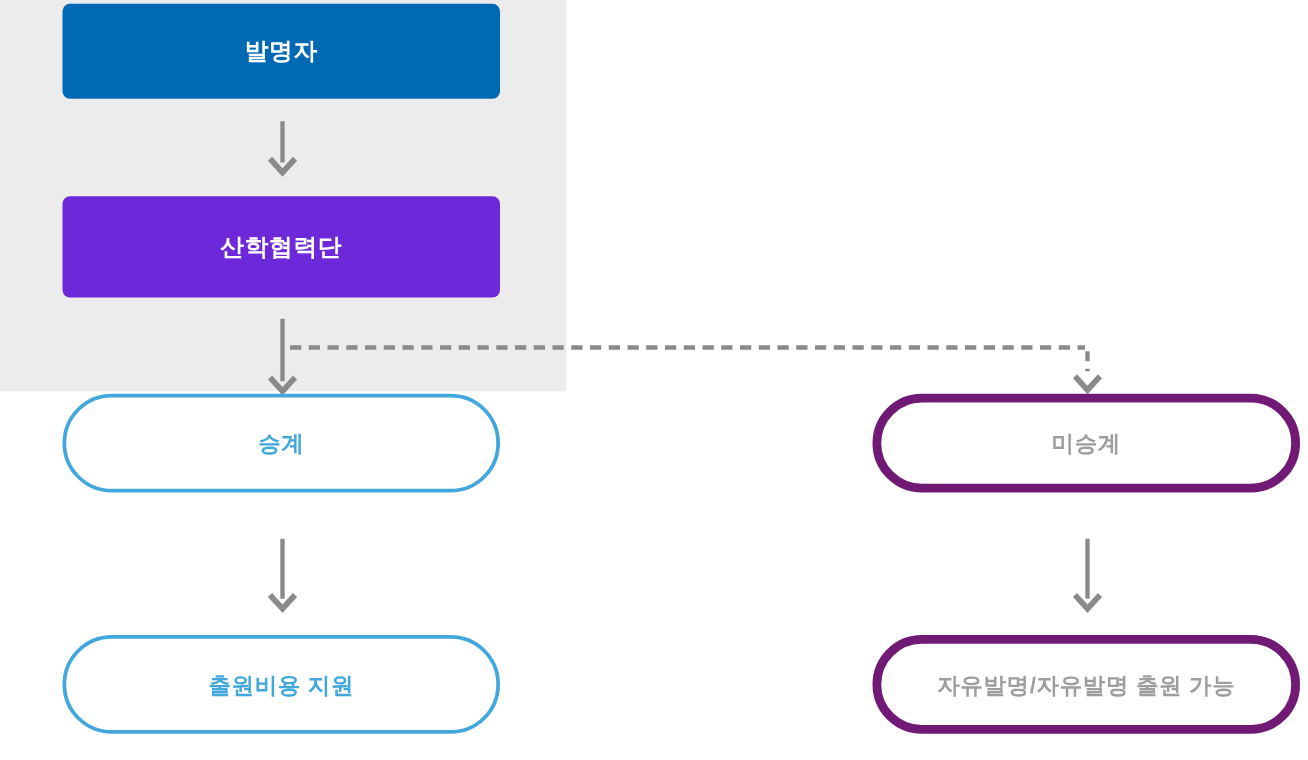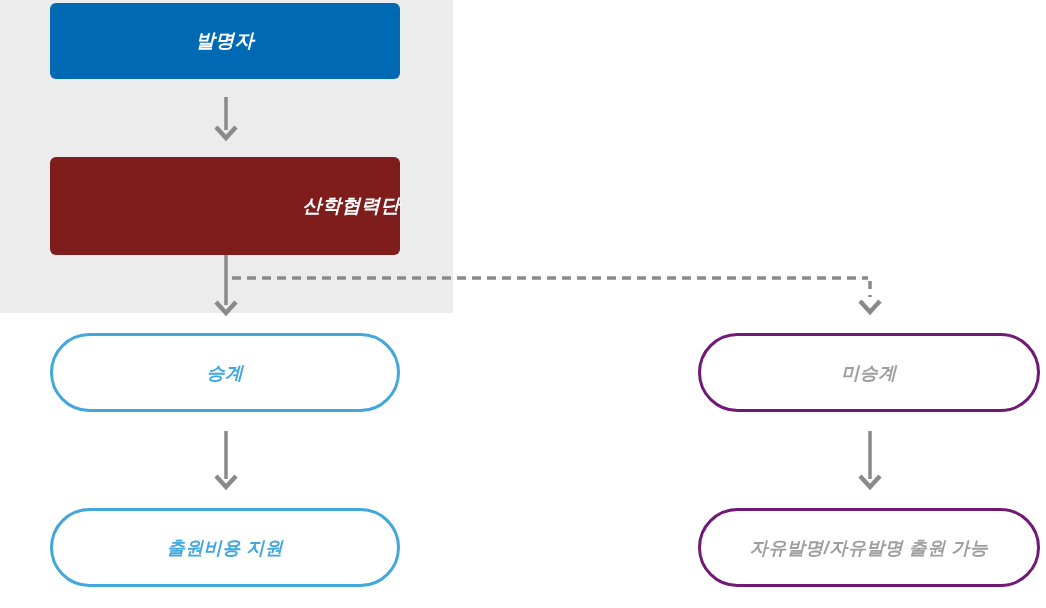--- a/index.html
+++ b/index.html
@@ -17,52 +17,51 @@
     width: 453px; height: 313px;
     background: #ececec;
   }
   .node {
     position: absolute;
     display: flex;
     align-items: center;
     justify-content: center;
     text-align: center;
     box-sizing: border-box;
-    font-style: italic;
   }
   .rect {
     width: 350px; height: 76px;
     left: 50px;
     border-radius: 6px;
     color: #ffffff;
     font-size: 19px;
     font-weight: 700;
     letter-spacing: 0.5px;
   }
   .rect.dark-blue { top: 3px; background: #0069b4; }
-  .rect.light-blue { top: 157px; height: 98px; background: #7f1d1d; justify-content: flex-end; }
+  .rect.light-blue { top: 157px; height: 81px; background: #6d28d9; }
   .pill {
     height: 79px;
     background: #ffffff;
     border-radius: 40px;
     font-size: 18px;
     font-weight: 600;
     letter-spacing: 0.5px;
   }
   .pill.blue {
     left: 50px; width: 350px;
     border: 3px solid #41a7dd;
     color: #41a7dd;
   }
   .pill.gray {
     left: 698px; width: 342px;
-    border: 3px solid #701a75;
+    border: 7px solid #701a75;
     color: #9e9e9e;
   }
-  .pill.row-1 { top: 333px; text-align: center; }
+  .pill.row-1 { top: 315px; text-align: center; }
   .pill.row-2 { top: 508px; text-align: right; }
   .connectors {
     position: absolute;
     left: 0; top: 0;
     width: 1046px; height: 608px;
     pointer-events: none;
   }
 </style>
 </head>
 <body>

